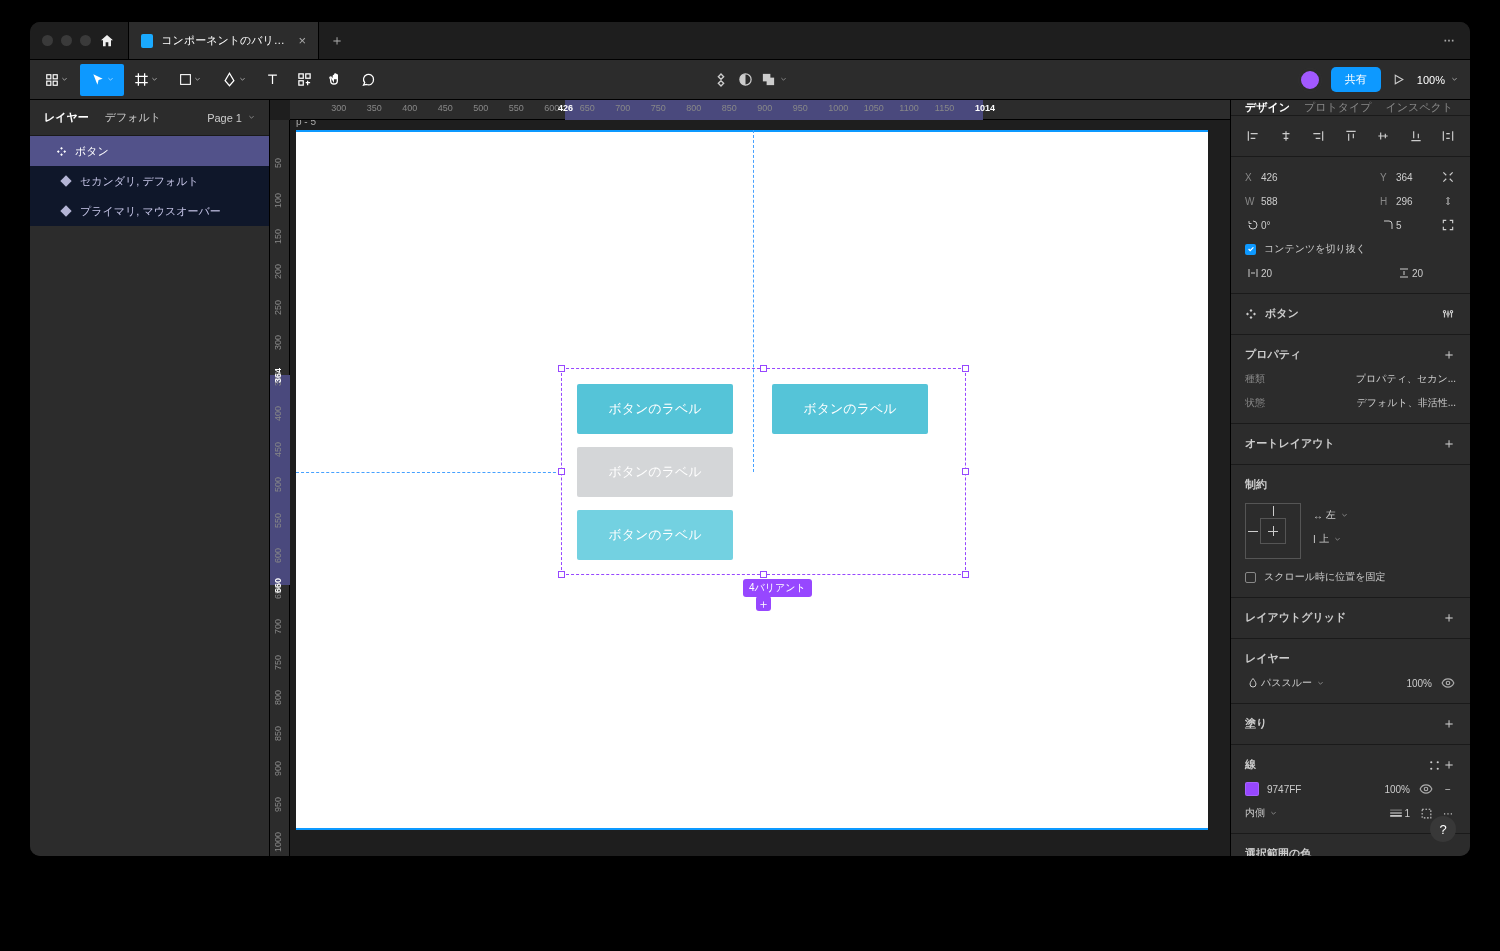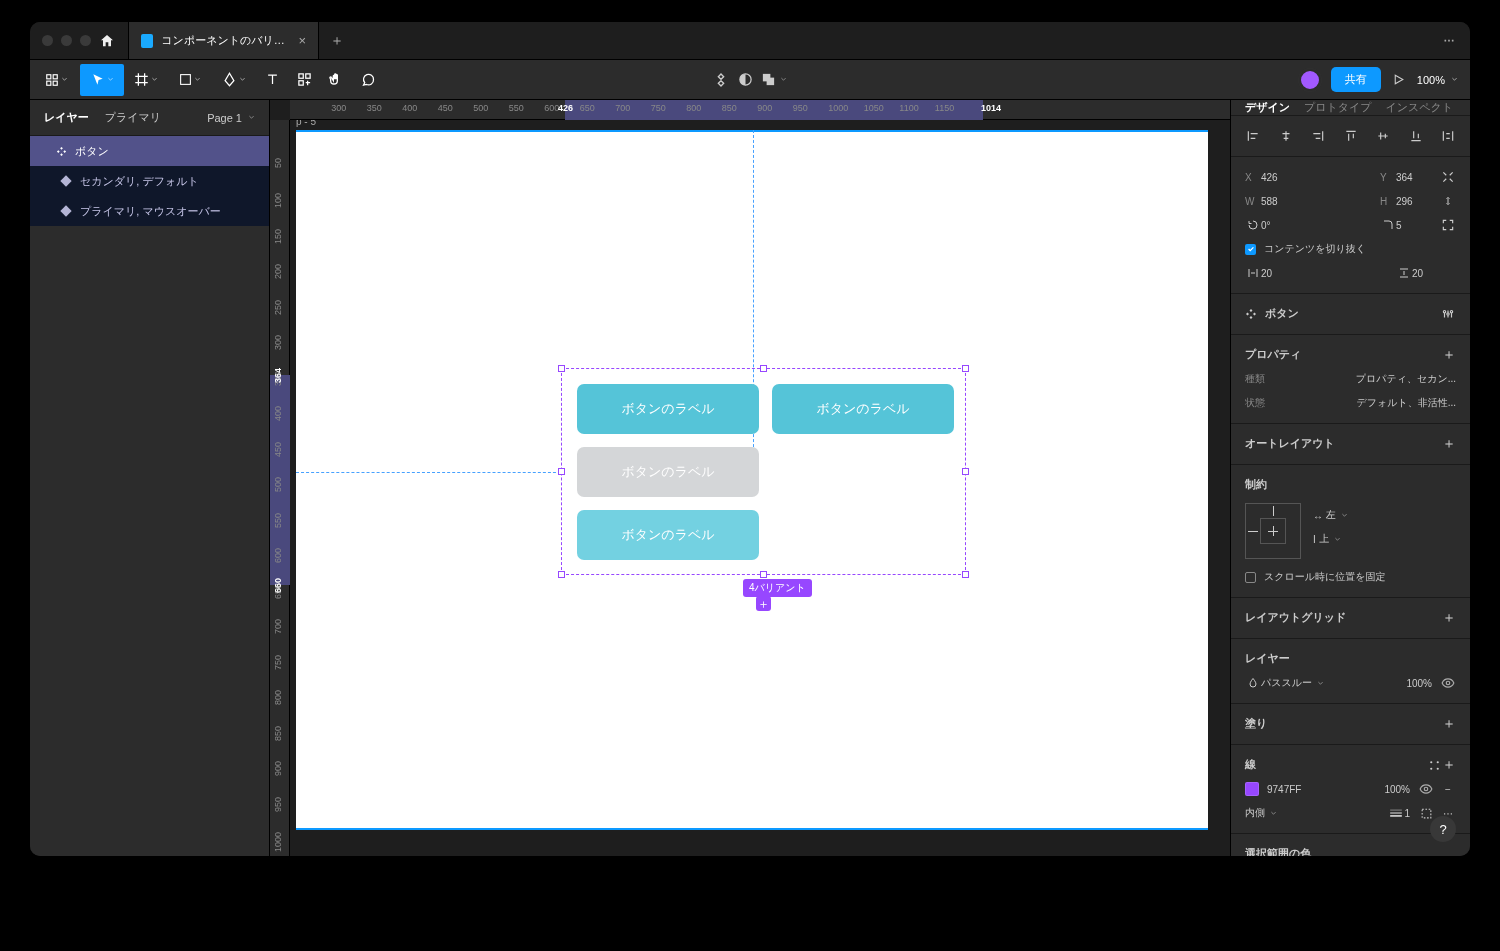--- a/index.html
+++ b/index.html
@@ -96,21 +96,21 @@
   .ab-topline{position:absolute;left:0;right:0;top:0;height:2px;background:#0d99ff;}
   .ab-botline{position:absolute;left:0;right:0;bottom:0;height:2px;background:#0d99ff;}
   .guide-v{position:absolute;top:0;bottom:0;border-left:1px dashed #46a1ff;}
   .guide-h{position:absolute;left:0;right:0;border-top:1px dashed #46a1ff;}
 
   .compbox{position:absolute;border:1px dashed var(--sel-purple);}
   .handle{position:absolute;width:7px;height:7px;background:#fff;border:1px solid var(--sel-purple);}
   .h-tl{left:-4px;top:-4px;} .h-tr{right:-4px;top:-4px;} .h-bl{left:-4px;bottom:-4px;} .h-br{right:-4px;bottom:-4px;}
   .h-tm{left:50%;top:-4px;margin-left:-4px;} .h-bm{left:50%;bottom:-4px;margin-left:-4px;}
   .h-ml{left:-4px;top:50%;margin-top:-4px;} .h-mr{right:-4px;top:50%;margin-top:-4px;}
-  .vbtn{width:182px;height:50px;border-radius:7px;display:flex;align-items:center;justify-content:center;color:#fff;font-size:13px;}
+  .vbtn{width:156px;height:50px;border-radius:2px;display:flex;align-items:center;justify-content:center;color:#fff;font-size:13px;}
   .vbtn.cyan{background:#55c4d8;}
   .vbtn.gray{background:#d4d6d8;color:#fff;}
   .vbtn.cyan2{background:#73d1e1;}
   .variant-label{position:absolute;background:var(--sel-purple);color:#fff;font-size:10px;padding:2px 6px;border-radius:3px;white-space:nowrap;}
   .addvar{position:absolute;width:15px;height:15px;background:var(--sel-purple);color:#fff;border-radius:3px;display:flex;align-items:center;justify-content:center;font-size:12px;line-height:1;}
 
   
   .right{width:240px;background:#2c2c2c;border-left:1px solid #000;overflow-y:auto;display:flex;flex-direction:column;}
   .rtabs{height:36px;display:flex;align-items:center;gap:14px;padding:0 14px;border-bottom:1px solid #1a1a1a;}
   .rtabs span{font-size:11px;color:#888;}
@@ -274,21 +274,21 @@
           </svg>
       </div>
     </div>
   </div>
 
   <div class="main">
 
     <div class="left">
       <div class="lhead">
         <span class="tabw">レイヤー</span>
-        <span>プライマリ</span>
+        <span>デフォルト</span>
         <span class="pages">
           <span>Page 1</span>
           <svg class="caret" viewBox="0 0 10 10" width="8" height="8">
               <path d="M2 3l3 3 3-3" stroke="currentColor" fill="none"></path>
             </svg>
         </span>
       </div>
       <div class="lrow sel" style="padding-left:26px;">
         <span style="margin-right:8px;">
             <svg width="11" height="11" viewBox="0 0 24 24" fill="currentColor">
@@ -322,21 +322,21 @@
           <div class="rh-label" style="left: 360.8px;">750</div>
           <div class="rh-label" style="left: 396.3px;">800</div>
           <div class="rh-label" style="left: 431.8px;">850</div>
           <div class="rh-label" style="left: 467.3px;">900</div>
           <div class="rh-label" style="left: 502.8px;">950</div>
           <div class="rh-label" style="left: 538.3px;">1000</div>
           <div class="rh-label" style="left: 573.8px;">1050</div>
           <div class="rh-label" style="left: 609.3px;">1100</div>
           <div class="rh-label" style="left: 644.8px;">1150</div>
           <div class="rh-label sel" style="left: 268px;">426</div>
-          <div class="rh-label sel" style="left: 685px; margin-left: 6px;">1014</div>
+          <div class="rh-label sel" style="left: 685px;">1014</div>
         </div>
       <div class="ruler-v">
         <div class="rv-sel" style="top:255px;height:210px;"></div>
       <div class="rv-label" style="top: 37.75px;">50</div>
           <div class="rv-label" style="top: 73.25px;">100</div>
           <div class="rv-label" style="top: 108.75px;">150</div>
           <div class="rv-label" style="top: 144.25px;">200</div>
           <div class="rv-label" style="top: 179.75px;">250</div>
           <div class="rv-label" style="top: 215.25px;">300</div>
           <div class="rv-label" style="top: 250.75px;">350</div>

